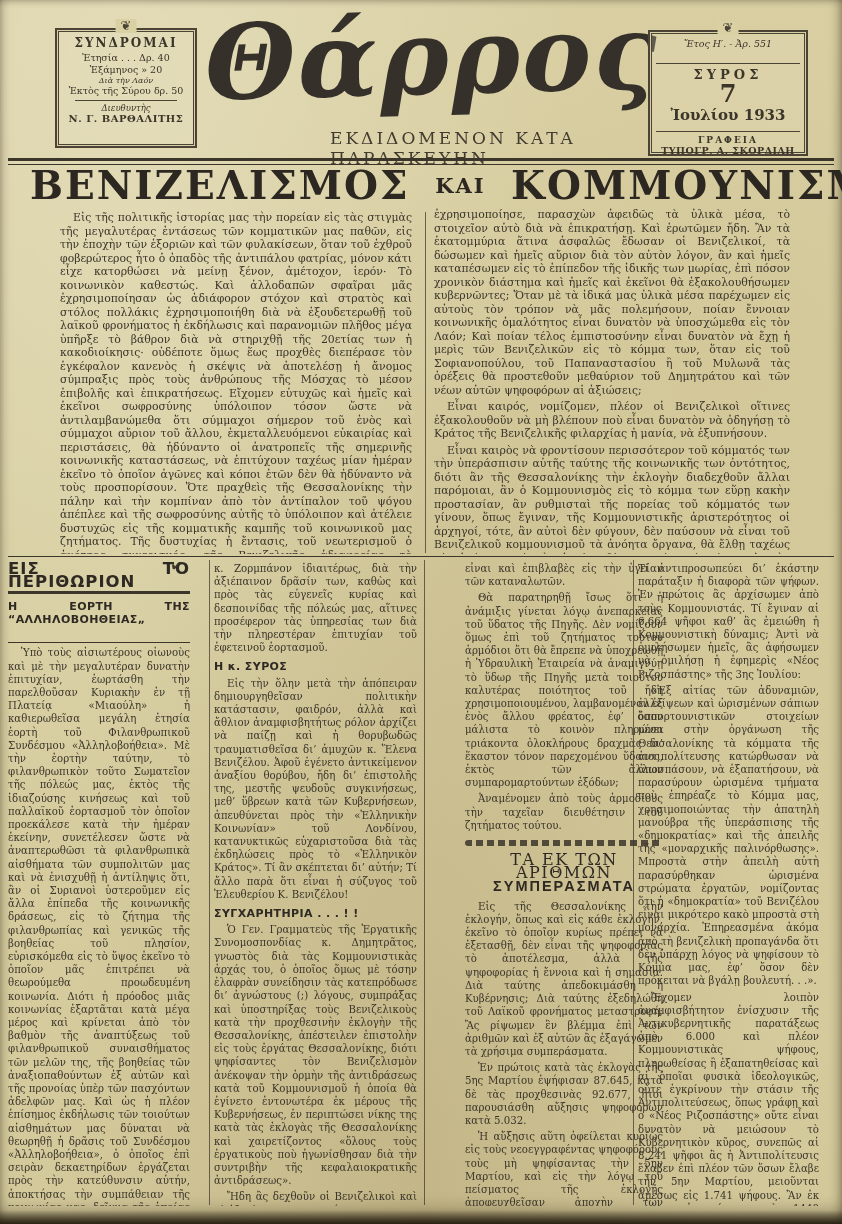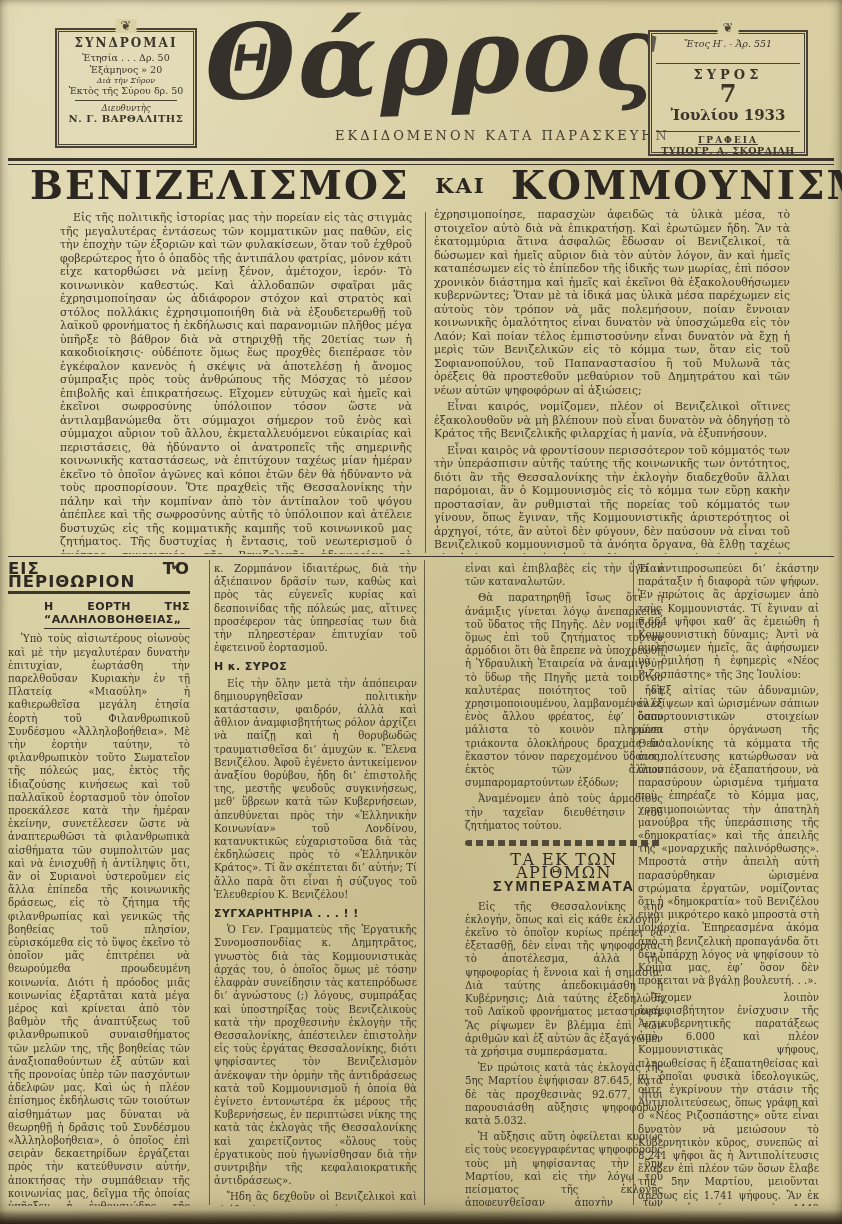--- a/index.html
+++ b/index.html
@@ -32,30 +32,30 @@
   .subline{font-size:9.5px;line-height:12px;}
   .subline.small{font-size:8px;font-style:italic;line-height:9px;}
   .subdiv{border-top:1px solid #4a4336;margin:3px 14px 2px;}
   .sub-small{font-size:8.5px;font-style:italic;}
   .sub-bold{font-size:10px;font-weight:bold;letter-spacing:.5px;}
   .mast-title{
     position:absolute;left:205px;top:-2px;width:430px;text-align:center;
     font-size:104px;font-style:italic;font-weight:bold;color:#35302a;
     transform:rotate(-1.5deg);letter-spacing:2px;line-height:120px;
   }
-  .mast-sub{position:absolute;left:330px;top:128px;width:340px;text-align:right;
-    font-size:13px;letter-spacing:3px;color:#423c30;}
+  .mast-sub{position:absolute;left:330px;top:128px;width:340px;text-align:left;
+    font-size:17px;letter-spacing:3px;color:#423c30;}
   .issuebox{left:648px;top:30px;width:148px;height:112px;font-size:10px;}
   .issue-line{font-size:9.5px;font-style:italic;border-bottom:1px solid #4a4336;
     padding-bottom:14px;margin:0 2px 3px;}
   .issue-place{font-weight:bold;font-size:13px;letter-spacing:4px;}
   .issue-day{font-weight:bold;font-size:24px;line-height:24px;}
   .issue-month{font-size:15px;font-weight:bold;border-bottom:1px solid #4a4336;
     padding-bottom:7px;margin:0 2px 3px;}
-  .issue-off{font-size:9px;letter-spacing:2px;font-weight:bold;text-decoration:underline;}
+  .issue-off{font-size:9px;letter-spacing:2px;font-weight:bold;}
   .issue-printer{font-size:9.5px;font-weight:bold;letter-spacing:.5px;}
   .rule-top{position:absolute;left:8px;right:8px;top:158px;height:3px;
     border-top:3px solid #3b352a;border-bottom:1px solid #3b352a;}
   
   .headline{
     position:absolute;left:30px;top:162px;width:782px;margin:0;text-align:center;
     font-size:39px;font-weight:bold;color:#2c2720;letter-spacing:2px;
     font-family:"DejaVu Serif", serif;white-space:nowrap;
   }
   .headline .kai{font-size:21px;letter-spacing:2px;margin:0 10px;vertical-align:6px;}
@@ -89,23 +89,23 @@
     letter-spacing:2px;text-align:center;color:#2e2922;margin:1px 0 6px;text-indent:0;}
 </style>
 </head>
 <body>
 
 <div class="paper">
 
   <div class="ornbox subbox">
     <div class="fleuron">❦</div>
     <div class="subbox-title">ΣΥΝΔΡΟΜΑΙ</div>
-    <div class="subline">Ἐτησία . . .  Δρ. 50</div>
+    <div class="subline">Ἐτησία . . .  Δρ. 40</div>
     <div class="subline">Ἐξάμηνος   »   20</div>
-    <div class="subline small">Διὰ τὴν Σῦρον</div>
+    <div class="subline small">Διὰ τὴν Λαόν</div>
     <div class="subline">Ἐκτὸς τῆς Σύρου δρ. 50</div>
     <div class="subdiv"></div>
     <div class="sub-small">Διευθυντὴς</div>
     <div class="sub-bold">Ν. Γ. ΒΑΡΘΑΛΙΤΗΣ</div>
   </div>
 
   <div class="mast-title">Θάρρος</div>
   <div class="mast-sub">ΕΚΔΙΔΟΜΕΝΟΝ ΚΑΤΑ ΠΑΡΑΣΚΕΥΗΝ</div>
 
   <div class="ornbox issuebox">
@@ -137,21 +137,21 @@
   </div>
 
   <div class="hrule" style="top:556px;"></div>
 
   <div class="col bot-col c1">
     <div class="sec-head">
       <span>ΕΙΣ ΤΟ ΠΕΡΙΘΩΡΙΟΝ</span>
       <span class="check">✓</span>
     </div>
     <div class="sec-head-bar"></div>
-    <div class="subhead" style="border-bottom:1px solid #3b352a;padding-bottom:2px;margin-left:36px;">Η ΕΟΡΤΗ ΤΗΣ “ΑΛΛΗΛΟΒΟΗΘΕΙΑΣ„</div>
+    <div class="subhead" style="border-bottom:1px solid #3b352a;padding-bottom:16px;">Η ΕΟΡΤΗ ΤΗΣ “ΑΛΛΗΛΟΒΟΗΘΕΙΑΣ„</div>
     <p>Ὑπὸ τοὺς αἰσιωτέρους οἰωνοὺς καὶ μὲ τὴν μεγαλυτέραν δυνατὴν ἐπιτυχίαν, ἑωρτάσθη τὴν παρελθοῦσαν Κυριακὴν ἐν τῇ Πλατείᾳ «Μιαούλη» ἡ καθιερωθεῖσα μεγάλη ἐτησία ἑορτὴ τοῦ Φιλανθρωπικοῦ Συνδέσμου «Ἀλληλοβοήθεια». Μὲ τὴν ἑορτὴν ταύτην, τὸ φιλανθρωπικὸν τοῦτο Σωματεῖον τῆς πόλεώς μας, ἐκτὸς τῆς ἰδιαζούσης κινήσεως καὶ τοῦ παλλαϊκοῦ ἑορτασμοῦ τὸν ὁποῖον προεκάλεσε κατὰ τὴν ἡμέραν ἐκείνην, συνετέλεσεν ὥστε νὰ ἀναπτερωθῶσι τὰ φιλανθρωπικὰ αἰσθήματα τῶν συμπολιτῶν μας καὶ νὰ ἐνισχυθῇ ἡ ἀντίληψις ὅτι, ἂν οἱ Συριανοὶ ὑστεροῦμεν εἰς ἄλλα ἐπίπεδα τῆς κοινωνικῆς δράσεως, εἰς τὸ ζήτημα τῆς φιλανθρωπίας καὶ γενικῶς τῆς βοηθείας τοῦ πλησίον, εὑρισκόμεθα εἰς τὸ ὕψος ἐκεῖνο τὸ ὁποῖον μᾶς ἐπιτρέπει νὰ θεωρούμεθα προωδευμένη κοινωνία. Διότι ἡ πρόοδος μιᾶς κοινωνίας ἐξαρτᾶται κατὰ μέγα μέρος καὶ κρίνεται ἀπὸ τὸν βαθμὸν τῆς ἀναπτύξεως τοῦ φιλανθρωπικοῦ συναισθήματος τῶν μελῶν της, τῆς βοηθείας τῶν ἀναξιοπαθούντων ἐξ αὐτῶν καὶ τῆς προνοίας ὑπὲρ τῶν πασχόντων ἀδελφῶν μας. Καὶ ὡς ἡ πλέον ἐπίσημος ἐκδήλωσις τῶν τοιούτων αἰσθημάτων μας δύναται νὰ θεωρηθῇ ἡ δρᾶσις τοῦ Συνδέσμου «Ἀλληλοβοήθεια», ὁ ὁποῖος ἐπὶ σειρὰν δεκαετηρίδων ἐργάζεται πρὸς τὴν κατεύθυνσιν αὐτήν, ἀποκτήσας τὴν συμπάθειαν τῆς κοινωνίας μας, δεῖγμα τῆς ὁποίας ὑπῆρξεν ἡ ἐνθουσιώδης τῆς κοινωνίας μας ὑποστήριξις καὶ ἡ συμμετοχὴ αὐτῆς εἰς τὸν ἑορτασμὸν τῆς παρελθούσης Κυριακῆς.</p>
 
   </div>
 
   <div class="vline" style="left:209px;top:560px;height:645px;"></div>
 
   <div class="col bot-col c2">
     <p class="noindent">κ. Ζορμπάνον ἰδιαιτέρως, διὰ τὴν ἀξιέπαινον δρᾶσίν των, καθὼς καὶ πρὸς τὰς εὐγενεῖς κυρίας καὶ δεσποινίδας τῆς πόλεώς μας, αἵτινες προσέφερον τὰς ὑπηρεσίας των διὰ τὴν πληρεστέραν ἐπιτυχίαν τοῦ ἐφετεινοῦ ἑορτασμοῦ.</p>
     <div class="subhead">Η κ. ΣΥΡΟΣ</div>
     <p>Εἰς τὴν ὅλην μετὰ τὴν ἀπόπειραν δημιουργηθεῖσαν πολιτικὴν κατάστασιν, φαιδρόν, ἀλλὰ καὶ ἄθλιον ἀναμφισβητήτως ρόλον ἀρχίζει νὰ παίζῃ καὶ ἡ θορυβωδῶς τραυματισθεῖσα δι’ ἁμυχῶν κ. Ἕλενα Βενιζέλου. Ἀφοῦ ἐγένετο ἀντικείμενον ἀναξίου θορύβου, ἤδη δι’ ἐπιστολῆς της, μεστῆς ψευδοῦς συγκινήσεως, μεθ’ ὕβρεων κατὰ τῶν Κυβερνήσεων, ἀπευθύνεται πρὸς τὴν «Ἑλληνικὴν Κοινωνίαν» τοῦ Λονδίνου, κατανυκτικῶς εὐχαριστοῦσα διὰ τὰς ἐκδηλώσεις πρὸς τὸ «Ἑλληνικὸν Κράτος». Τί ἂν σκέπτεται δι’ αὐτήν; Τί ἄλλο παρὰ ὅτι εἶναι ἡ σύζυγος τοῦ Ἐλευθερίου Κ. Βενιζέλου!</p>

